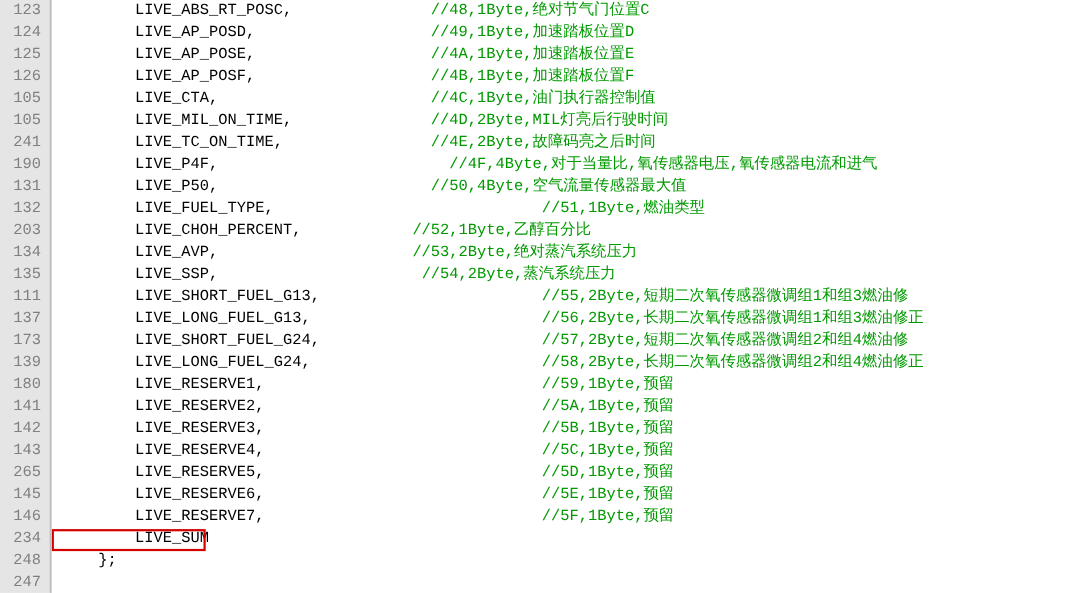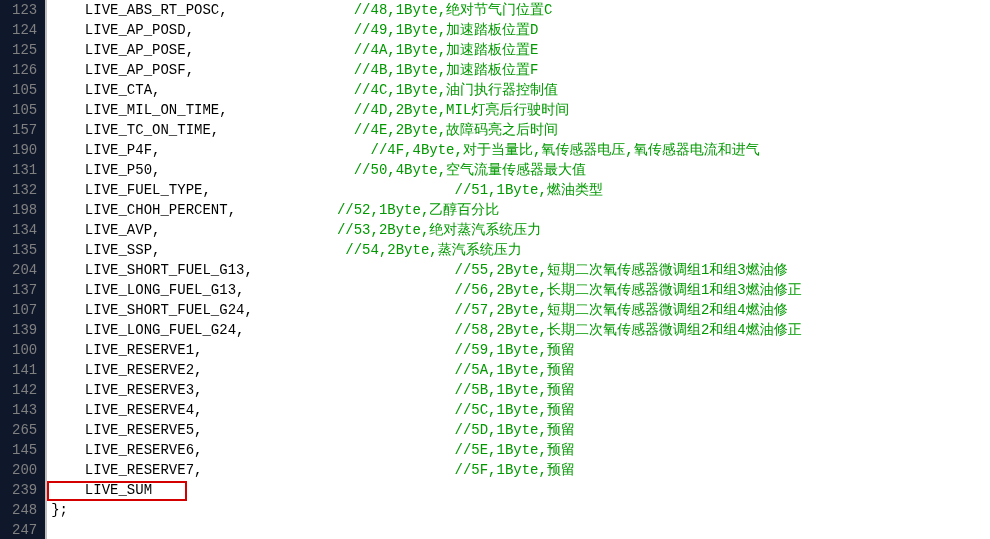--- a/index.html
+++ b/index.html
@@ -13,77 +13,77 @@
     font-size: 14px;
     line-height: 20px;
     color: #000000;
   }
   .editor {
     display: flex;
     width: 100%;
     height: 100%;
   }
   .gutter {
-    background: #0f172a;
+    background: #e5e5e5;
     color: #808080;
     text-align: right;
     padding: 0 8px 0 12px;
     user-select: none;
     flex: 0 0 auto;
   }
   .margin-line {
     width: 2px;
     background: #c0c0c0;
     flex: 0 0 auto;
   }
   .code {
     padding-left: 4px;
     white-space: pre;
     flex: 1 1 auto;
     overflow: hidden;
   }
   .ln { height: 20px; }
-  .row { height: 20px; position: relative; }
+  .row { height: 20px; position: relative; margin-left: 38px; }
   .code-text { color: #000000; }
   .comment { color: #009900; }
   .highlight-box {
     position: absolute;
     border: 2px solid #d40000;
     box-sizing: border-box;
     pointer-events: none;
   }
 </style>
 </head>
 <body>
 
 <div class="editor">
   <div class="gutter" id="gutter">
       <div class="ln">123</div>
       <div class="ln">124</div>
       <div class="ln">125</div>
       <div class="ln">126</div>
       <div class="ln">105</div>
       <div class="ln">105</div>
-      <div class="ln">157</div>
+      <div class="ln">241</div>
       <div class="ln">190</div>
       <div class="ln">131</div>
       <div class="ln">132</div>
-      <div class="ln">198</div>
+      <div class="ln">203</div>
       <div class="ln">134</div>
       <div class="ln">135</div>
-      <div class="ln">204</div>
+      <div class="ln">111</div>
       <div class="ln">137</div>
-      <div class="ln">107</div>
+      <div class="ln">173</div>
       <div class="ln">139</div>
-      <div class="ln">100</div>
+      <div class="ln">180</div>
       <div class="ln">141</div>
       <div class="ln">142</div>
       <div class="ln">143</div>
       <div class="ln">265</div>
       <div class="ln">145</div>
-      <div class="ln">200</div>
-      <div class="ln">239</div>
+      <div class="ln">146</div>
+      <div class="ln">234</div>
       <div class="ln">248</div>
       <div class="ln">247</div>
     </div>
   <div class="margin-line"></div>
   <div class="code" id="code" style="position: relative;"><div class="row"><span>    </span><span class="code-text">LIVE_ABS_RT_POSC,</span><span>               </span><span class="comment">//48,1Byte,绝对节气门位置C</span></div><div class="row"><span>    </span><span class="code-text">LIVE_AP_POSD,</span><span>                   </span><span class="comment">//49,1Byte,加速踏板位置D</span></div><div class="row"><span>    </span><span class="code-text">LIVE_AP_POSE,</span><span>                   </span><span class="comment">//4A,1Byte,加速踏板位置E</span></div><div class="row"><span>    </span><span class="code-text">LIVE_AP_POSF,</span><span>                   </span><span class="comment">//4B,1Byte,加速踏板位置F</span></div><div class="row"><span>    </span><span class="code-text">LIVE_CTA,</span><span>                       </span><span class="comment">//4C,1Byte,油门执行器控制值</span></div><div class="row"><span>    </span><span class="code-text">LIVE_MIL_ON_TIME,</span><span>               </span><span class="comment">//4D,2Byte,MIL灯亮后行驶时间</span></div><div class="row"><span>    </span><span class="code-text">LIVE_TC_ON_TIME,</span><span>                </span><span class="comment">//4E,2Byte,故障码亮之后时间</span></div><div class="row"><span>    </span><span class="code-text">LIVE_P4F,</span><span>                         </span><span class="comment">//4F,4Byte,对于当量比,氧传感器电压,氧传感器电流和进气</span></div><div class="row"><span>    </span><span class="code-text">LIVE_P50,</span><span>                       </span><span class="comment">//50,4Byte,空气流量传感器最大值</span></div><div class="row"><span>    </span><span class="code-text">LIVE_FUEL_TYPE,</span><span>                             </span><span class="comment">//51,1Byte,燃油类型</span></div><div class="row"><span>    </span><span class="code-text">LIVE_CHOH_PERCENT,</span><span>            </span><span class="comment">//52,1Byte,乙醇百分比</span></div><div class="row"><span>    </span><span class="code-text">LIVE_AVP,</span><span>                     </span><span class="comment">//53,2Byte,绝对蒸汽系统压力</span></div><div class="row"><span>    </span><span class="code-text">LIVE_SSP,</span><span>                      </span><span class="comment">//54,2Byte,蒸汽系统压力</span></div><div class="row"><span>    </span><span class="code-text">LIVE_SHORT_FUEL_G13,</span><span>                        </span><span class="comment">//55,2Byte,短期二次氧传感器微调组1和组3燃油修</span></div><div class="row"><span>    </span><span class="code-text">LIVE_LONG_FUEL_G13,</span><span>                         </span><span class="comment">//56,2Byte,长期二次氧传感器微调组1和组3燃油修正</span></div><div class="row"><span>    </span><span class="code-text">LIVE_SHORT_FUEL_G24,</span><span>                        </span><span class="comment">//57,2Byte,短期二次氧传感器微调组2和组4燃油修</span></div><div class="row"><span>    </span><span class="code-text">LIVE_LONG_FUEL_G24,</span><span>                         </span><span class="comment">//58,2Byte,长期二次氧传感器微调组2和组4燃油修正</span></div><div class="row"><span>    </span><span class="code-text">LIVE_RESERVE1,</span><span>                              </span><span class="comment">//59,1Byte,预留</span></div><div class="row"><span>    </span><span class="code-text">LIVE_RESERVE2,</span><span>                              </span><span class="comment">//5A,1Byte,预留</span></div><div class="row"><span>    </span><span class="code-text">LIVE_RESERVE3,</span><span>                              </span><span class="comment">//5B,1Byte,预留</span></div><div class="row"><span>    </span><span class="code-text">LIVE_RESERVE4,</span><span>                              </span><span class="comment">//5C,1Byte,预留</span></div><div class="row"><span>    </span><span class="code-text">LIVE_RESERVE5,</span><span>                              </span><span class="comment">//5D,1Byte,预留</span></div><div class="row"><span>    </span><span class="code-text">LIVE_RESERVE6,</span><span>                              </span><span class="comment">//5E,1Byte,预留</span></div><div class="row"><span>    </span><span class="code-text">LIVE_RESERVE7,</span><span>                              </span><span class="comment">//5F,1Byte,预留</span></div><div class="row"><span>    </span><span class="code-text">LIVE_SUM</span><span></span></div><div class="row"><span></span><span class="code-text">};</span><span></span></div><div class="row"><span></span><span class="code-text"></span><span></span></div><div class="highlight-box" style="top: 481px; left: 0px; width: 140px; height: 20px;"></div></div>
 </div>
 
 </body></html>

